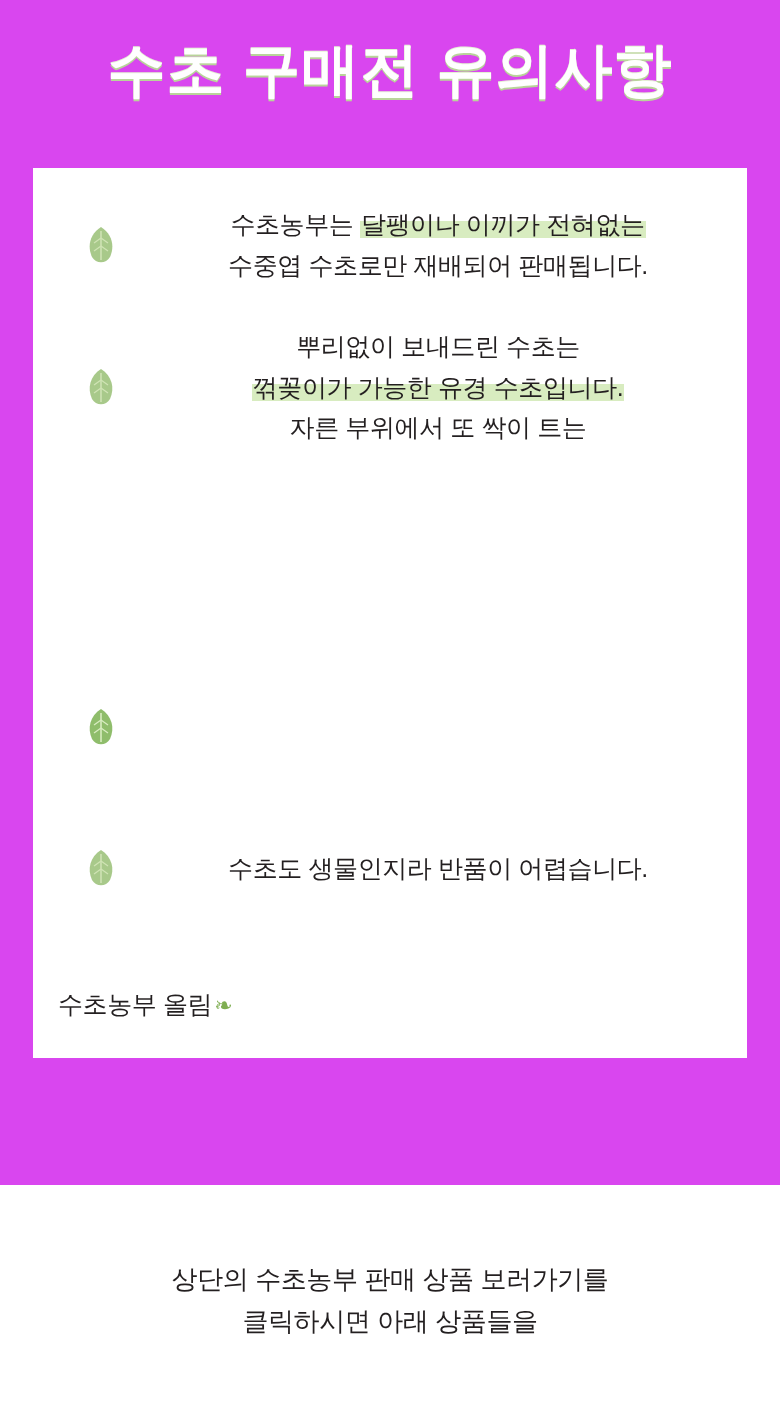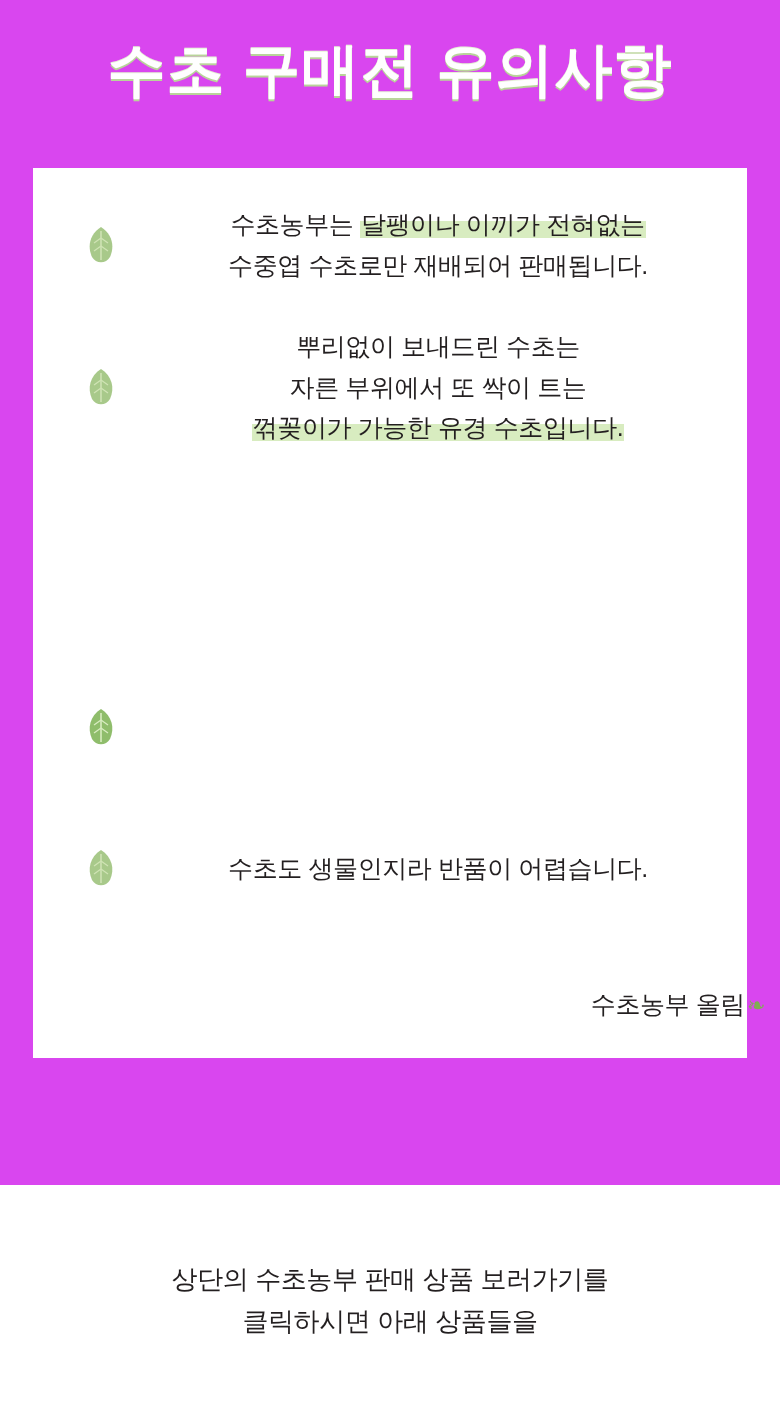--- a/index.html
+++ b/index.html
@@ -101,24 +101,24 @@
 
   
   #row-1 { top: 36px; }
   #row-2 { top: 158px; }
   #row-3 { top: 382px; }
   #row-4 { top: 540px; }
   #row-5 { top: 680px; }
 
   .sign {
     position: absolute;
-    left: 0;
+    left: 7px;
     top: 820px;
     width: 714px;
-    text-align: right;
+    text-align: left;
     font-size: 25px;
     color: #231f20;
     letter-spacing: -0.4px;
   }
   .sign .clover {
     color: #7fae52;
     font-size: 22px;
     margin-left: 2px;
   }
 
@@ -173,22 +173,22 @@
         <div class="notice-row" id="row-2">
           <div class="leaf-col">
             <svg width="34" height="38" viewBox="0 0 34 38" aria-hidden="true">
               <path d="M17 1 C6 8 3 20 8 31 C12 38 22 38 26 31 C31 20 28 8 17 1 Z" fill="#a8c98a"></path>
               <path d="M17 5 L17 34" stroke="#cfe3b4" stroke-width="1.6" fill="none"></path>
               <path d="M17 12 L10 17 M17 12 L24 17 M17 20 L10 25 M17 20 L24 25" stroke="#cfe3b4" stroke-width="1.3" fill="none"></path>
             </svg>
           </div>
           <div class="text-col">
             <span class="line">뿌리없이 보내드린 수초는</span>
+            <span class="line"><span class="hl">꺾꽂이가 가능한 유경 수초입니다.</span></span>
             <span class="line">자른 부위에서 또 싹이 트는</span>
-            <span class="line"><span class="hl">꺾꽂이가 가능한 유경 수초입니다.</span></span>
           </div>
         </div>
 
 
         <div class="notice-row" id="row-4">
           <div class="leaf-col">
             <svg width="34" height="38" viewBox="0 0 34 38" aria-hidden="true">
               <path d="M17 1 C6 8 3 20 8 31 C12 38 22 38 26 31 C31 20 28 8 17 1 Z" fill="#8fbd6b"></path>
               <path d="M17 5 L17 34" stroke="#d8ecc0" stroke-width="1.6" fill="none"></path>
               <path d="M17 12 L10 17 M17 12 L24 17 M17 20 L10 25 M17 20 L24 25" stroke="#d8ecc0" stroke-width="1.3" fill="none"></path>

